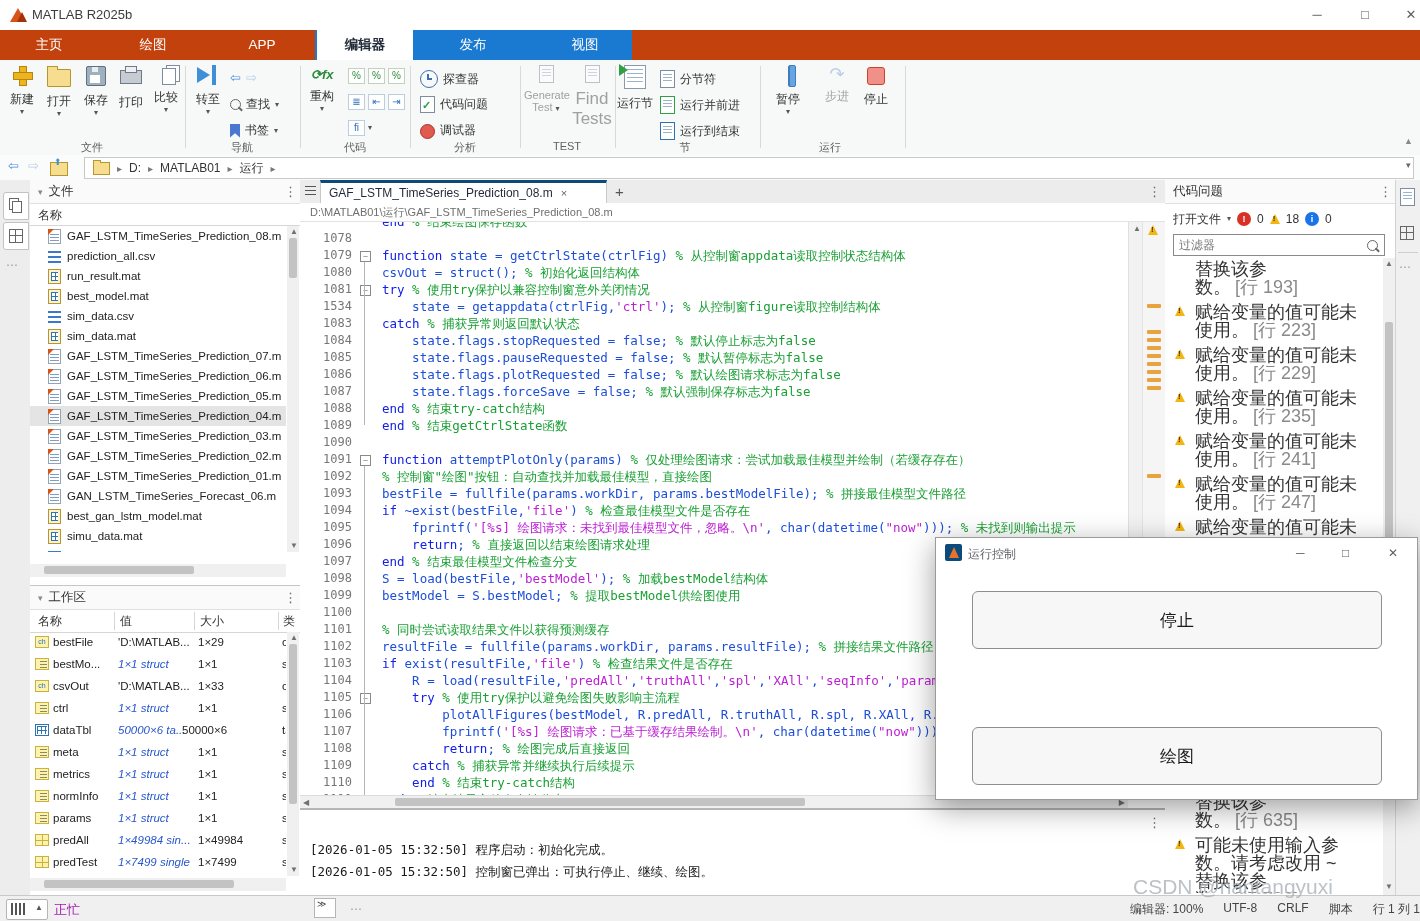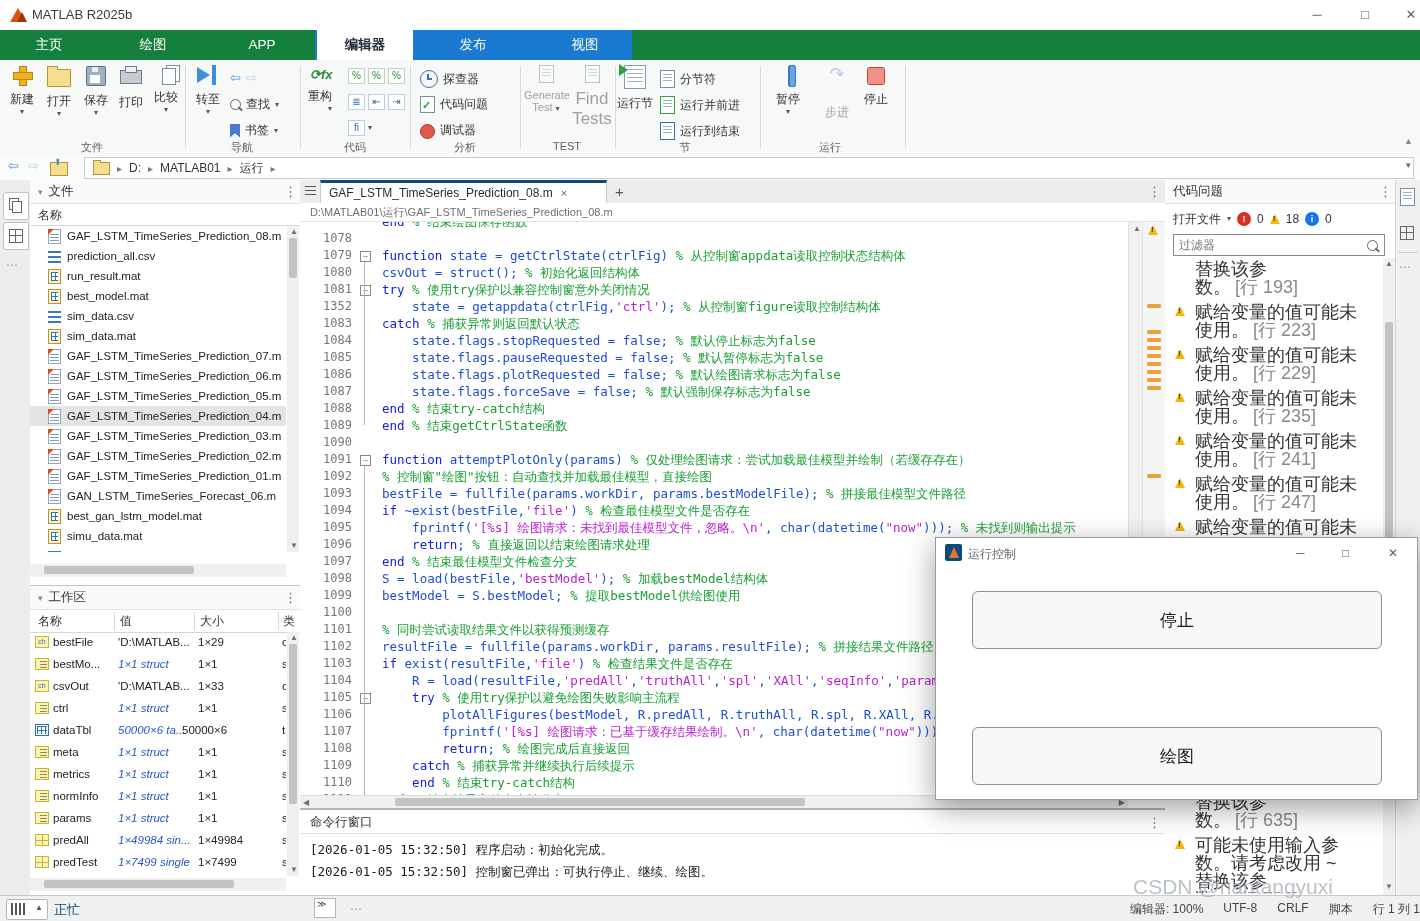--- a/index.html
+++ b/index.html
@@ -5,21 +5,21 @@
   html,body{margin:0;padding:0;}
   body{width:1420px;height:921px;position:relative;overflow:hidden;
        font-family:"Liberation Sans",sans-serif;background:#fff;color:#222;
        -webkit-font-smoothing:antialiased;}
   .abs{position:absolute;}
   
   #titlebar{left:0;top:0;width:1420px;height:30px;background:#fff;}
   #app-title{left:32px;top:7px;font-size:13px;color:#3c3c3c;}
   .winbtn{top:4px;width:30px;height:22px;color:#5f5f5f;font-size:13px;text-align:center;line-height:22px;}
   
-  #tabstrip{left:0;top:30px;width:1420px;height:30px;background:#15803d;}
+  #tabstrip{left:0;top:30px;width:1420px;height:30px;background:#c2410c;}
   #tabstrip .ctxzone{position:absolute;left:315px;top:0;width:317px;height:30px;background:#1a7ad2;}
   .rtab{position:absolute;top:0;height:30px;line-height:30px;font-size:13.5px;color:#fff;text-align:center;}
   .rtab.sel{background:#fff;color:#1f2937;font-weight:bold;}
   #search-box{left:975px;top:33px;width:350px;height:24px;background:#fff;border-radius:2px;display:flex;align-items:center;}
   #search-box input{border:0;outline:0;flex:1;font-size:12px;padding:0 6px;font-family:"Liberation Sans",sans-serif;color:#333;background:transparent;}
   .mag{width:9px;height:9px;border:1.5px solid #666;border-radius:50%;position:relative;display:inline-block;}
   .mag::after{content:"";position:absolute;width:5px;height:1.5px;background:#666;left:7px;top:8px;transform:rotate(45deg);}
   #notif-chevron{left:1336px;top:36px;width:17px;height:17px;border-radius:50%;background:#5a7d99;color:#fff;font-size:8px;text-align:center;line-height:17px;}
   .bell{left:1364px;top:36px;width:14px;height:12px;background:#fff;border-radius:7px 7px 0 0;}
   .bell::after{content:"";position:absolute;left:4px;top:12px;width:5px;height:3px;background:#fff;border-radius:0 0 3px 3px;}
@@ -184,21 +184,21 @@
   .dlg-logo::after{content:"";position:absolute;left:4px;top:3px;border-left:5px solid transparent;border-right:5px solid transparent;border-bottom:11px solid #e8742c;}
   .dlg-btnrow{position:absolute;color:#5f5f5f;font-size:12px;top:8px;}
   #dlg-hint{position:absolute;left:34px;top:32px;font-size:13.5px;color:#1a1a1a;}
   .dlg-big{position:absolute;left:36px;width:410px;height:58px;background:#f7f7f7;border:1px solid #8f8f8f;border-radius:6px;font-size:17px;color:#1a1a1a;display:flex;align-items:center;justify-content:center;box-sizing:border-box;}
   
   #statusbar{left:0;top:895px;width:1420px;height:26px;background:#f0f0f0;border-top:1px solid #c9c9c9;box-sizing:border-box;}
   #busy-toggle{position:absolute;left:6px;top:3px;width:40px;height:19px;background:#fff;border:1px solid #b5b5b5;border-radius:2px;}
   #busy-toggle::before{content:"";position:absolute;left:4px;top:3px;width:14px;height:12px;
      background:repeating-linear-gradient(90deg,#555 0 2px,transparent 2px 4px);}
   #busy-toggle::after{content:"▲";position:absolute;right:4px;top:3px;font-size:8px;color:#555;}
-  #busy-label{position:absolute;left:54px;top:5px;font-size:13px;color:#0c4a6e;}
+  #busy-label{position:absolute;left:54px;top:5px;font-size:13px;color:#a21caf;}
   #cmd-mini{position:absolute;left:314px;top:2px;width:22px;height:20px;background:#fff;border:1px solid #b5b5b5;font-size:9px;color:#444;line-height:11px;padding-left:2px;box-sizing:border-box;}
   #status-right{position:absolute;right:0px;top:5px;display:flex;gap:20px;font-size:12px;color:#444;white-space:nowrap;}
   #watermark{left:1133px;top:875px;font-size:21px;color:#a9b2ba;opacity:.8;z-index:60;pointer-events:none;white-space:nowrap;}
   .mlogo{width:17px;height:15px;position:relative;display:inline-block;}
   .mlogo::before{content:"";position:absolute;left:0;bottom:0;border-left:8px solid transparent;border-right:8px solid transparent;border-bottom:14px solid #d95319;}
   .mlogo::after{content:"";position:absolute;left:7px;bottom:0;border-left:5px solid transparent;border-right:5px solid transparent;border-bottom:10px solid #a33307;}
 </style>
 </head>
 <body>
 
@@ -249,21 +249,21 @@
       <span class="caret">▾</span>
     </div>
   <div class="rowbtn" style="left:230px;top:62px;">
       <span class="ic ic-bookmark"></span>
       <span>书签</span>
       <span class="caret">▾</span>
     </div>
   <div class="glabel" style="left:197px;">导航</div>
   <div class="gsep" style="left:300px;"></div>
 
-  <div class="bigbtn" style="left:292px;text-align:right;"><span class="ic ic-fx">⟳fx</span><div class="cap">重构</div><div class="caret">▾</div></div>
+  <div class="bigbtn" style="left:302px;"><span class="ic ic-fx">⟳fx</span><div class="cap">重构</div><div class="caret">▾</div></div>
   <div class="rowbtn" style="left:348px;top:8px;gap:3px;">
       <span class="mini">%</span>
       <span class="mini">%</span>
       <span class="mini">%</span>
     </div>
   <div class="rowbtn" style="left:348px;top:34px;gap:3px;">
       <span class="mini blue">≣</span>
       <span class="mini blue">⇤</span>
       <span class="mini blue">⇥</span>
     </div>
@@ -304,21 +304,21 @@
       <span>运行并前进</span>
     </div>
   <div class="rowbtn" style="left:660px;top:62px;">
       <span class="ic ic-page" style="border-color:#2e6fb5;"></span>
       <span>运行到结束</span>
     </div>
   <div class="glabel" style="left:640px;">节</div>
   <div class="gsep" style="left:760px;"></div>
 
   <div class="bigbtn" style="left:768px;"><span class="ic ic-pause"></span><div class="cap">暂停</div><div class="caret">▾</div></div>
-  <div class="bigbtn grayed" style="left:817px;"><span class="ic ic-step">↷</span><div class="cap" style="margin-top:21px;">步进</div></div>
+  <div class="bigbtn grayed" style="left:817px;"><span class="ic ic-step">↷</span><div class="cap" style="margin-top:5px;">步进</div></div>
   <div class="bigbtn" style="left:856px;"><span class="ic ic-stop"></span><div class="cap">停止</div></div>
   <div class="glabel" style="left:785px;">运行</div>
   <div class="gsep" style="left:905px;"></div>
   <div class="abs" style="left:1404px;top:76px;color:#888;font-size:9px;">▲</div>
 </div>
 
 <div class="abs" id="crumbbar">
   <span class="abs arr b" style="left:8px;top:3px;">⇦</span>
   <span class="abs arr d" style="left:28px;top:3px;">⇨</span>
   <span class="abs upfolder blue" style="left:50px;top:7px;"></span>
@@ -548,21 +548,21 @@
   <div id="ed-plus">+</div>
   <span class="vdots" style="left:848px;top:4px;position:absolute;">⋮</span>
 </div>
 <div class="abs" id="ed-path">D:\MATLAB01\运行\GAF_LSTM_TimeSeries_Prediction_08.m</div>
 <div class="abs" id="ed-code">
     <div class="cl" style="top: -9px;"><span class="ct"><span class="ck">end</span><span class="cc"> % 结束绘图保存函数</span></span></div>
     <div class="cl" style="top: 8px;"><span class="ln">1078</span><span class="ct"></span></div>
     <div class="cl" style="top: 25px;"><span class="ln">1079</span><span class="ct"><span class="ck">function</span><span class="cp"> state = getCtrlState(ctrlFig) </span><span class="cc">% 从控制窗appdata读取控制状态结构体</span></span></div>
     <div class="cl" style="top: 42px;"><span class="ln">1080</span><span class="ct"><span class="cp">csvOut = struct(); </span><span class="cc">% 初始化返回结构体</span></span></div>
     <div class="cl" style="top: 59px;"><span class="ln">1081</span><span class="ct"><span class="ck">try</span><span class="cp"> </span><span class="cc">% 使用try保护以兼容控制窗意外关闭情况</span></span></div>
-    <div class="cl" style="top: 76px;"><span class="ln">1352</span><span class="ct"><span class="cp">    state = getappdata(ctrlFig,</span><span class="cs">'ctrl'</span><span class="cp">); </span><span class="cc">% 从控制窗figure读取控制结构体</span></span></div>
+    <div class="cl" style="top: 76px;"><span class="ln">1534</span><span class="ct"><span class="cp">    state = getappdata(ctrlFig,</span><span class="cs">'ctrl'</span><span class="cp">); </span><span class="cc">% 从控制窗figure读取控制结构体</span></span></div>
     <div class="cl" style="top: 93px;"><span class="ln">1083</span><span class="ct"><span class="ck">catch</span><span class="cp"> </span><span class="cc">% 捕获异常则返回默认状态</span></span></div>
     <div class="cl" style="top: 110px;"><span class="ln">1084</span><span class="ct"><span class="cp">    state.flags.stopRequested = false; </span><span class="cc">% 默认停止标志为false</span></span></div>
     <div class="cl" style="top: 127px;"><span class="ln">1085</span><span class="ct"><span class="cp">    state.flags.pauseRequested = false; </span><span class="cc">% 默认暂停标志为false</span></span></div>
     <div class="cl" style="top: 144px;"><span class="ln">1086</span><span class="ct"><span class="cp">    state.flags.plotRequested = false; </span><span class="cc">% 默认绘图请求标志为false</span></span></div>
     <div class="cl" style="top: 161px;"><span class="ln">1087</span><span class="ct"><span class="cp">    state.flags.forceSave = false; </span><span class="cc">% 默认强制保存标志为false</span></span></div>
     <div class="cl" style="top: 178px;"><span class="ln">1088</span><span class="ct"><span class="ck">end</span><span class="cp"> </span><span class="cc">% 结束try-catch结构</span></span></div>
     <div class="cl" style="top: 195px;"><span class="ln">1089</span><span class="ct"><span class="ck">end</span><span class="cp"> </span><span class="cc">% 结束getCtrlState函数</span></span></div>
     <div class="cl" style="top: 212px;"><span class="ln">1090</span><span class="ct"></span></div>
     <div class="cl" style="top: 229px;"><span class="ln">1091</span><span class="ct"><span class="ck">function</span><span class="cp"> attemptPlotOnly(params) </span><span class="cc">% 仅处理绘图请求：尝试加载最佳模型并绘制（若缓存存在）</span></span></div>
     <div class="cl" style="top: 246px;"><span class="ln">1092</span><span class="ct"><span class="cc">% 控制窗"绘图"按钮：自动查找并加载最佳模型，直接绘图</span></span></div>
@@ -610,21 +610,20 @@
     <div class="omark" style="top: 164px;"></div>
     <div class="omark" style="top: 252px;"></div>
   </div>
 <div class="abs" id="ed-hscroll">
   <span class="sarr" style="left:3px;top:3px;">◀</span>
   <div class="thumb" style="left:95px;top:2px;height:8px;width:410px;"></div>
   <span class="sarr" style="right:3px;top:3px;">▶</span>
 </div>
 
 <div class="abs" id="cmd-panel">
-  <div id="cmd-head">命令行窗口</div>
   <span class="vdots" style="left:848px;top:5px;position:absolute;">⋮</span>
   <div id="cmd-lines">
       <div class="cmdline" style="top: 32px;">[2026-01-05 15:32:50] 程序启动：初始化完成。</div>
       <div class="cmdline" style="top: 54px;">[2026-01-05 15:32:50] 控制窗已弹出：可执行停止、继续、绘图。</div>
     </div>
 </div>
 
 <div class="abs" id="ci-panel">
   <div class="panel-h" style="left:0;top:0;width:230px;box-sizing:border-box;">
     <span>代码问题</span>

